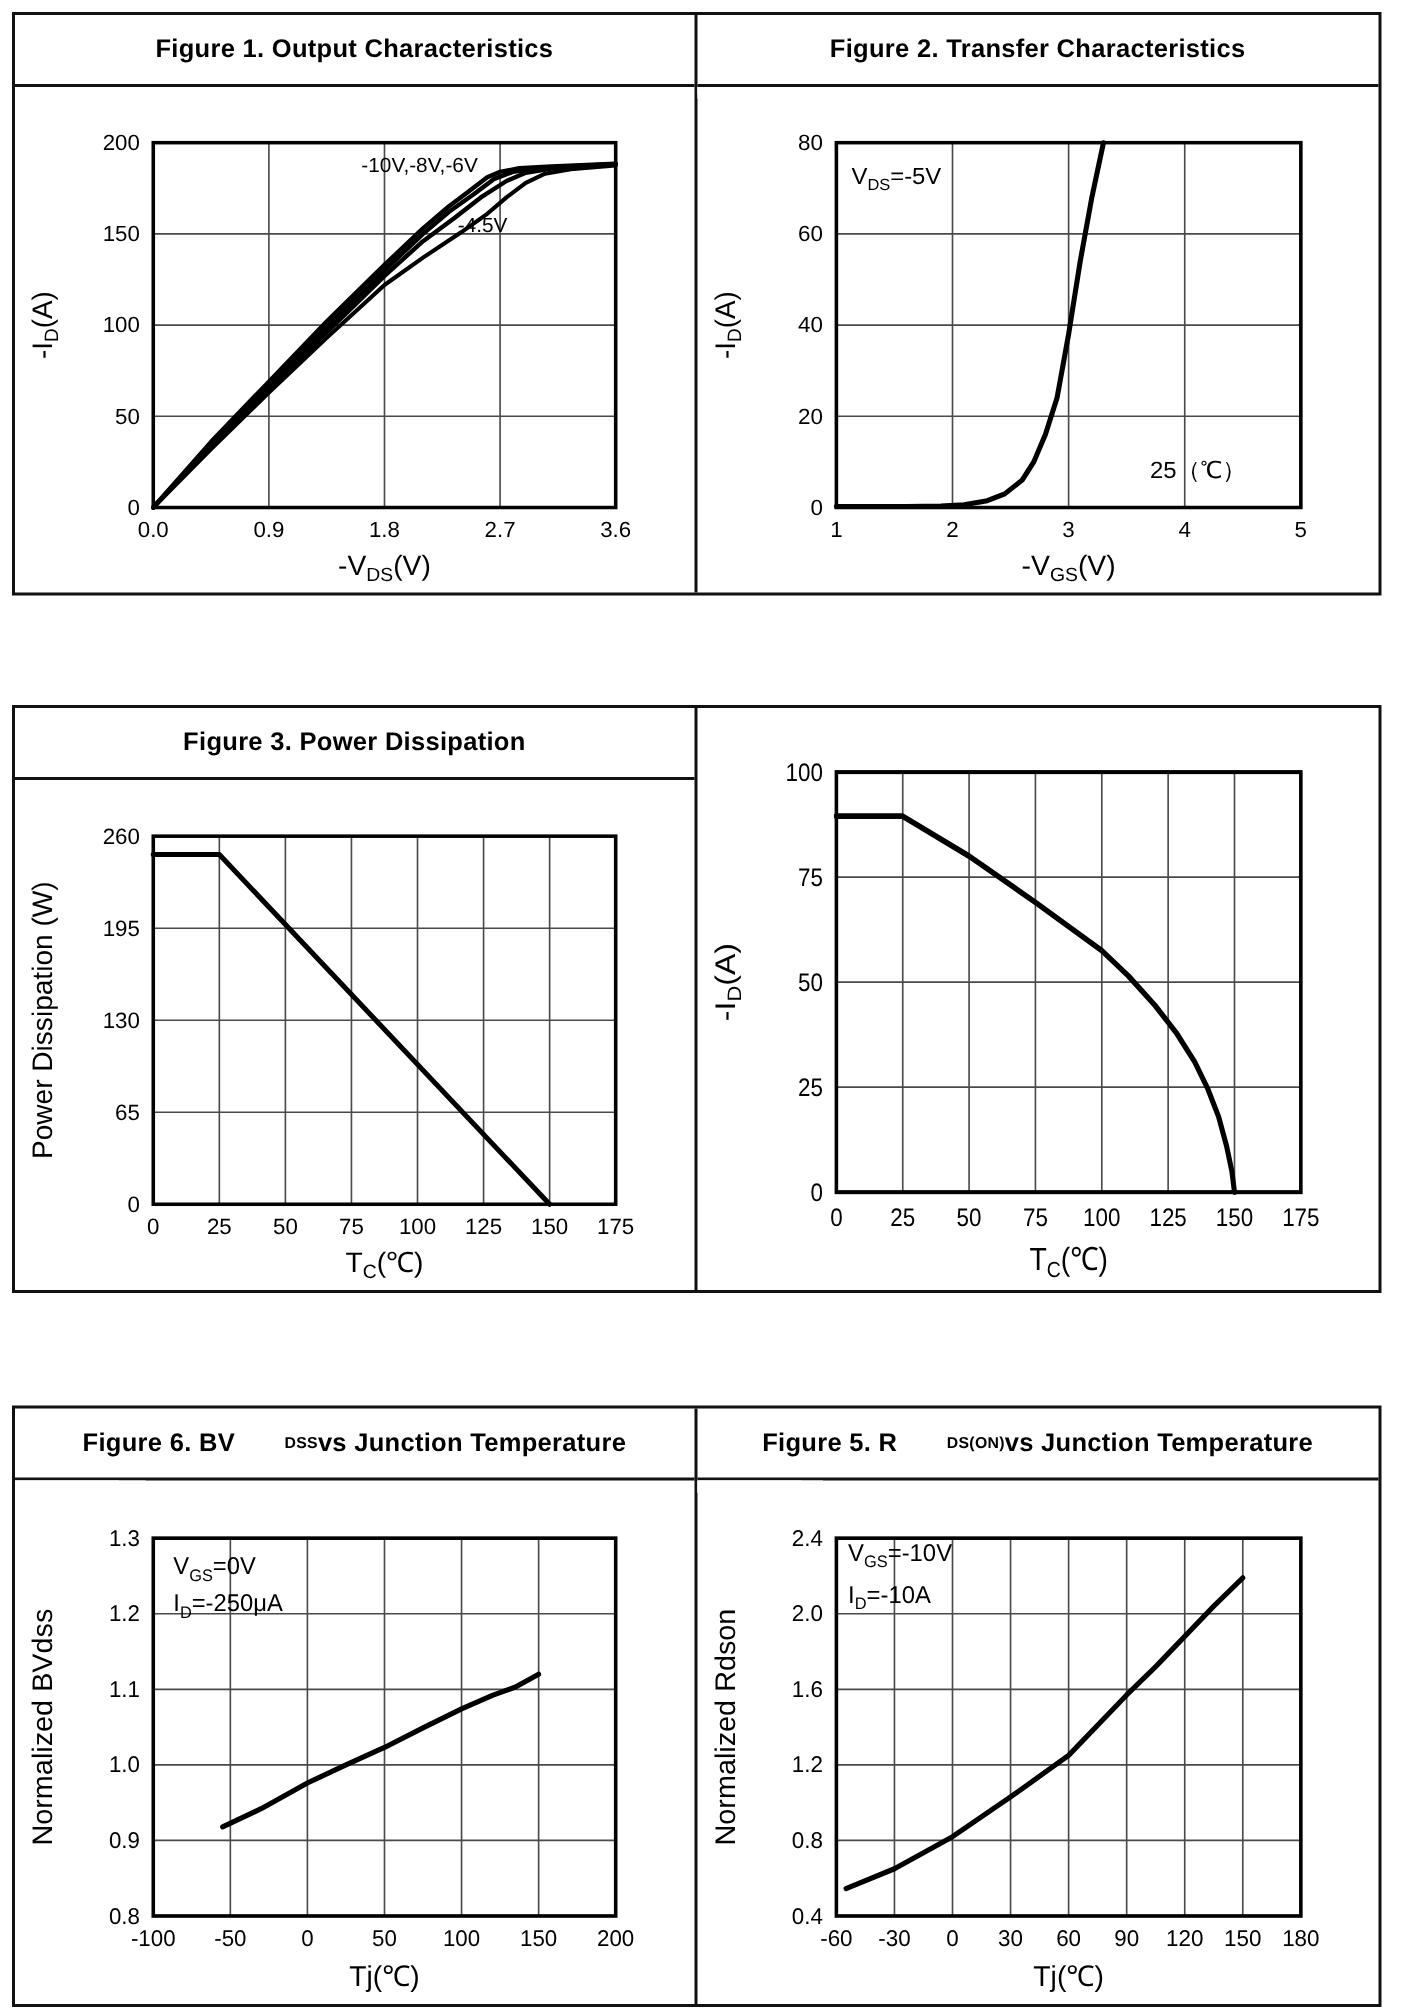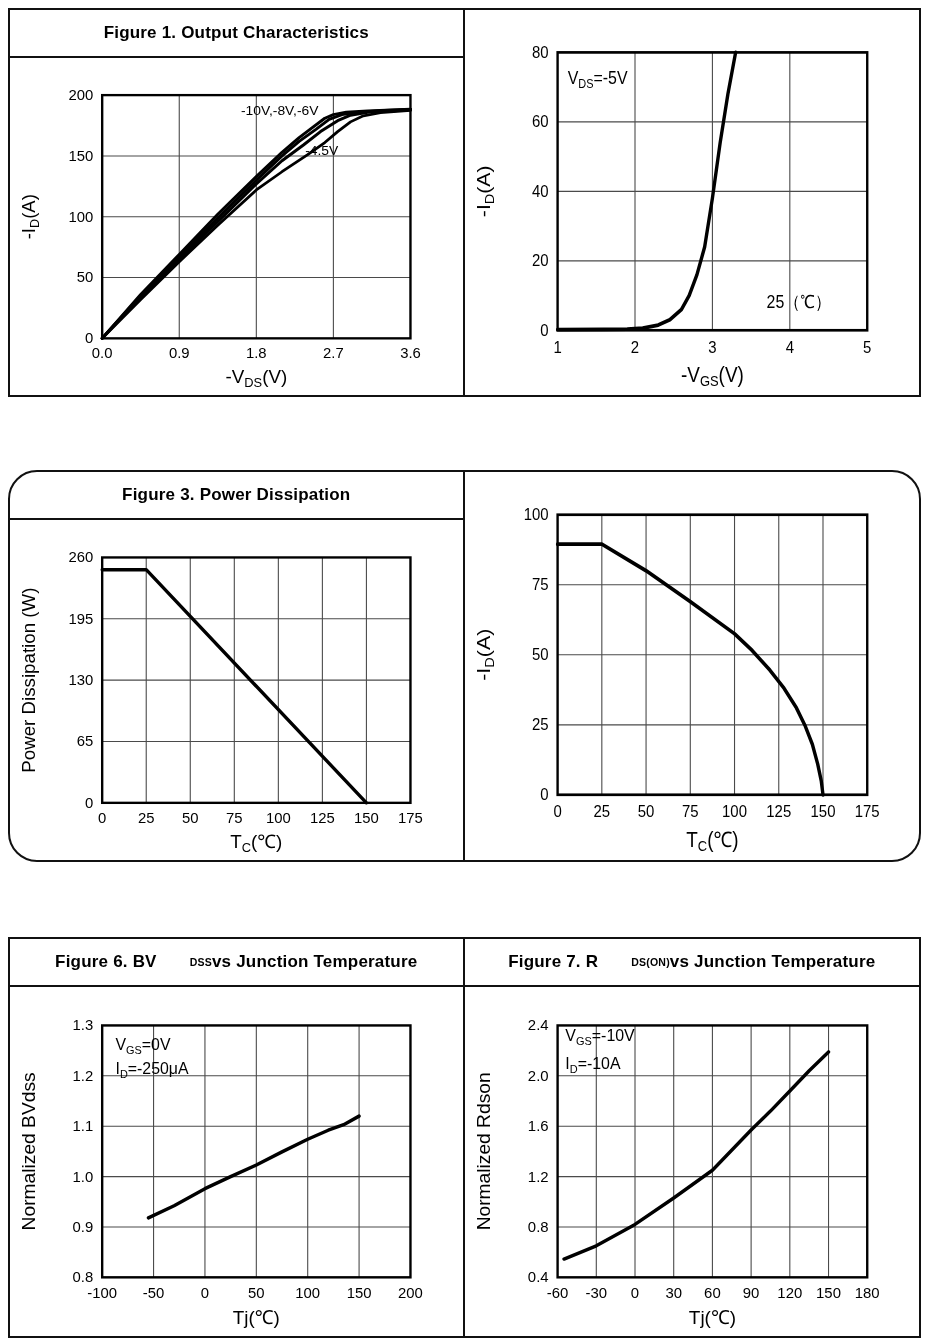--- a/index.html
+++ b/index.html
@@ -6,21 +6,21 @@
   .page {
     position:relative; width:935px; height:1341px; background:#ffffff;
     font-family:"Liberation Sans", sans-serif; color:#000;
   }
   .block {
     position:absolute; left:8px; width:913px;
     border:2px solid #111; box-sizing:border-box;
     display:grid; grid-template-columns:1fr 1fr; background:#fff;
   }
   .block1 { top:8px;   height:389px; }
-  .block2 { top:470px; height:392px;border-radius:29px; }
+  .block2 { top:470px; height:392px; }
   .block3 { top:937px; height:401px; }
   .panel { display:flex; flex-direction:column; box-sizing:border-box; min-width:0; }
   .panel.left { border-right:2px solid #111; }
   .panel-title {
     height:46px; flex:0 0 46px; border-bottom:2px solid #111;
     display:flex; align-items:center; justify-content:center;
     font-size:17px; font-weight:bold; letter-spacing:0.2px;
     white-space:nowrap;
   }
   .tsub { font-size:0.62em; vertical-align:-0.18em;margin-left:33px; }
@@ -62,20 +62,23 @@
             <text x="84" y="105.25" text-anchor="end" font-size="15">150</text>
             <text x="84" y="43" text-anchor="end" font-size="15">200</text>
             <text text-anchor="middle" font-size="19" transform="translate(248.5 333)"><tspan>-V</tspan><tspan font-size="13" dy="4">DS</tspan><tspan dy="-4">(V)</tspan></text>
             <text text-anchor="middle" font-size="19" transform="translate(25 162.5) rotate(-90)"><tspan>-I</tspan><tspan font-size="13" dy="4">D</tspan><tspan dy="-4">(A)</tspan></text>
             <text text-anchor="start" font-size="14" transform="translate(232.95000000000002 57.91999999999999)"><tspan>-10V,-8V,-6V</tspan></text>
             <text text-anchor="start" font-size="14" transform="translate(297.7416666666667 99.005)"><tspan>-4.5V</tspan></text>
           </svg>
       </div>
     </section>
     <section class="panel">
+      <header class="panel-title">
+          <span>Figure 2. Transfer Characteristics</span>
+        </header>
       <div class="chart-area">
         <svg class="chart-svg" viewBox="0 0 456.5 345" preserveAspectRatio="none">
             <line x1="170.75" y1="38" x2="170.75" y2="287" stroke="#4a4a4a" stroke-width="1.1"></line>
             <line x1="248.5" y1="38" x2="248.5" y2="287" stroke="#4a4a4a" stroke-width="1.1"></line>
             <line x1="326.25" y1="38" x2="326.25" y2="287" stroke="#4a4a4a" stroke-width="1.1"></line>
             <line x1="93" y1="224.75" x2="404" y2="224.75" stroke="#4a4a4a" stroke-width="1.1"></line>
             <line x1="93" y1="162.5" x2="404" y2="162.5" stroke="#4a4a4a" stroke-width="1.1"></line>
             <line x1="93" y1="100.25" x2="404" y2="100.25" stroke="#4a4a4a" stroke-width="1.1"></line>
             <rect x="93" y="38" width="311" height="249" fill="none" stroke="#000000" stroke-width="2.4"></rect>
             <polyline points="93,286.3775 139.65,286.221875 162.975,285.910625 178.525,285.1325 194.075,282.33125 205.7375,277.6625 217.4,268.325 225.175,255.875 232.95,237.2 240.725,212.3 248.5,168.72500000000002 252.3875,143.82500000000002 256.275,118.92499999999998 264.05,75.35 271.825,38" fill="none" stroke="#000000" stroke-width="3.4" stroke-linejoin="round" stroke-linecap="round"></polyline>
@@ -207,21 +210,21 @@
             <text text-anchor="middle" font-size="19" transform="translate(25 162.5) rotate(-90)"><tspan>Normalized BVdss</tspan></text>
             <rect x="-4" y="-16.97801685333252" width="73.77190399169922" height="24.975086212158203" fill="#ffffff"></rect>
             <text text-anchor="start" font-size="16" transform="translate(106.47666666666666 61.904000000000025)"><tspan>V</tspan><tspan font-size="11" dy="4">GS</tspan><tspan dy="-4">=0V</tspan></text>
             <rect x="-4" y="-16.97801685333252" width="91.93309783935547" height="24.975086212158203" fill="#ffffff"></rect>
             <text text-anchor="start" font-size="16" transform="translate(106.47666666666666 86.30599999999998)"><tspan>I</tspan><tspan font-size="11" dy="4">D</tspan><tspan dy="-4">=-250μA</tspan></text>
           </svg>
       </div>
     </section>
     <section class="panel">
       <header class="panel-title">
-          <span>Figure 7. R</span>
+          <span>Figure 5. R</span>
           <span class="tsub">DS(ON)</span>
           <span> vs Junction Temperature</span>
         </header>
       <div class="chart-area">
         <svg class="chart-svg" viewBox="0 0 456.5 345" preserveAspectRatio="none">
             <line x1="131.875" y1="38" x2="131.875" y2="287" stroke="#4a4a4a" stroke-width="1.1"></line>
             <line x1="170.75" y1="38" x2="170.75" y2="287" stroke="#4a4a4a" stroke-width="1.1"></line>
             <line x1="209.625" y1="38" x2="209.625" y2="287" stroke="#4a4a4a" stroke-width="1.1"></line>
             <line x1="248.5" y1="38" x2="248.5" y2="287" stroke="#4a4a4a" stroke-width="1.1"></line>
             <line x1="287.375" y1="38" x2="287.375" y2="287" stroke="#4a4a4a" stroke-width="1.1"></line>

